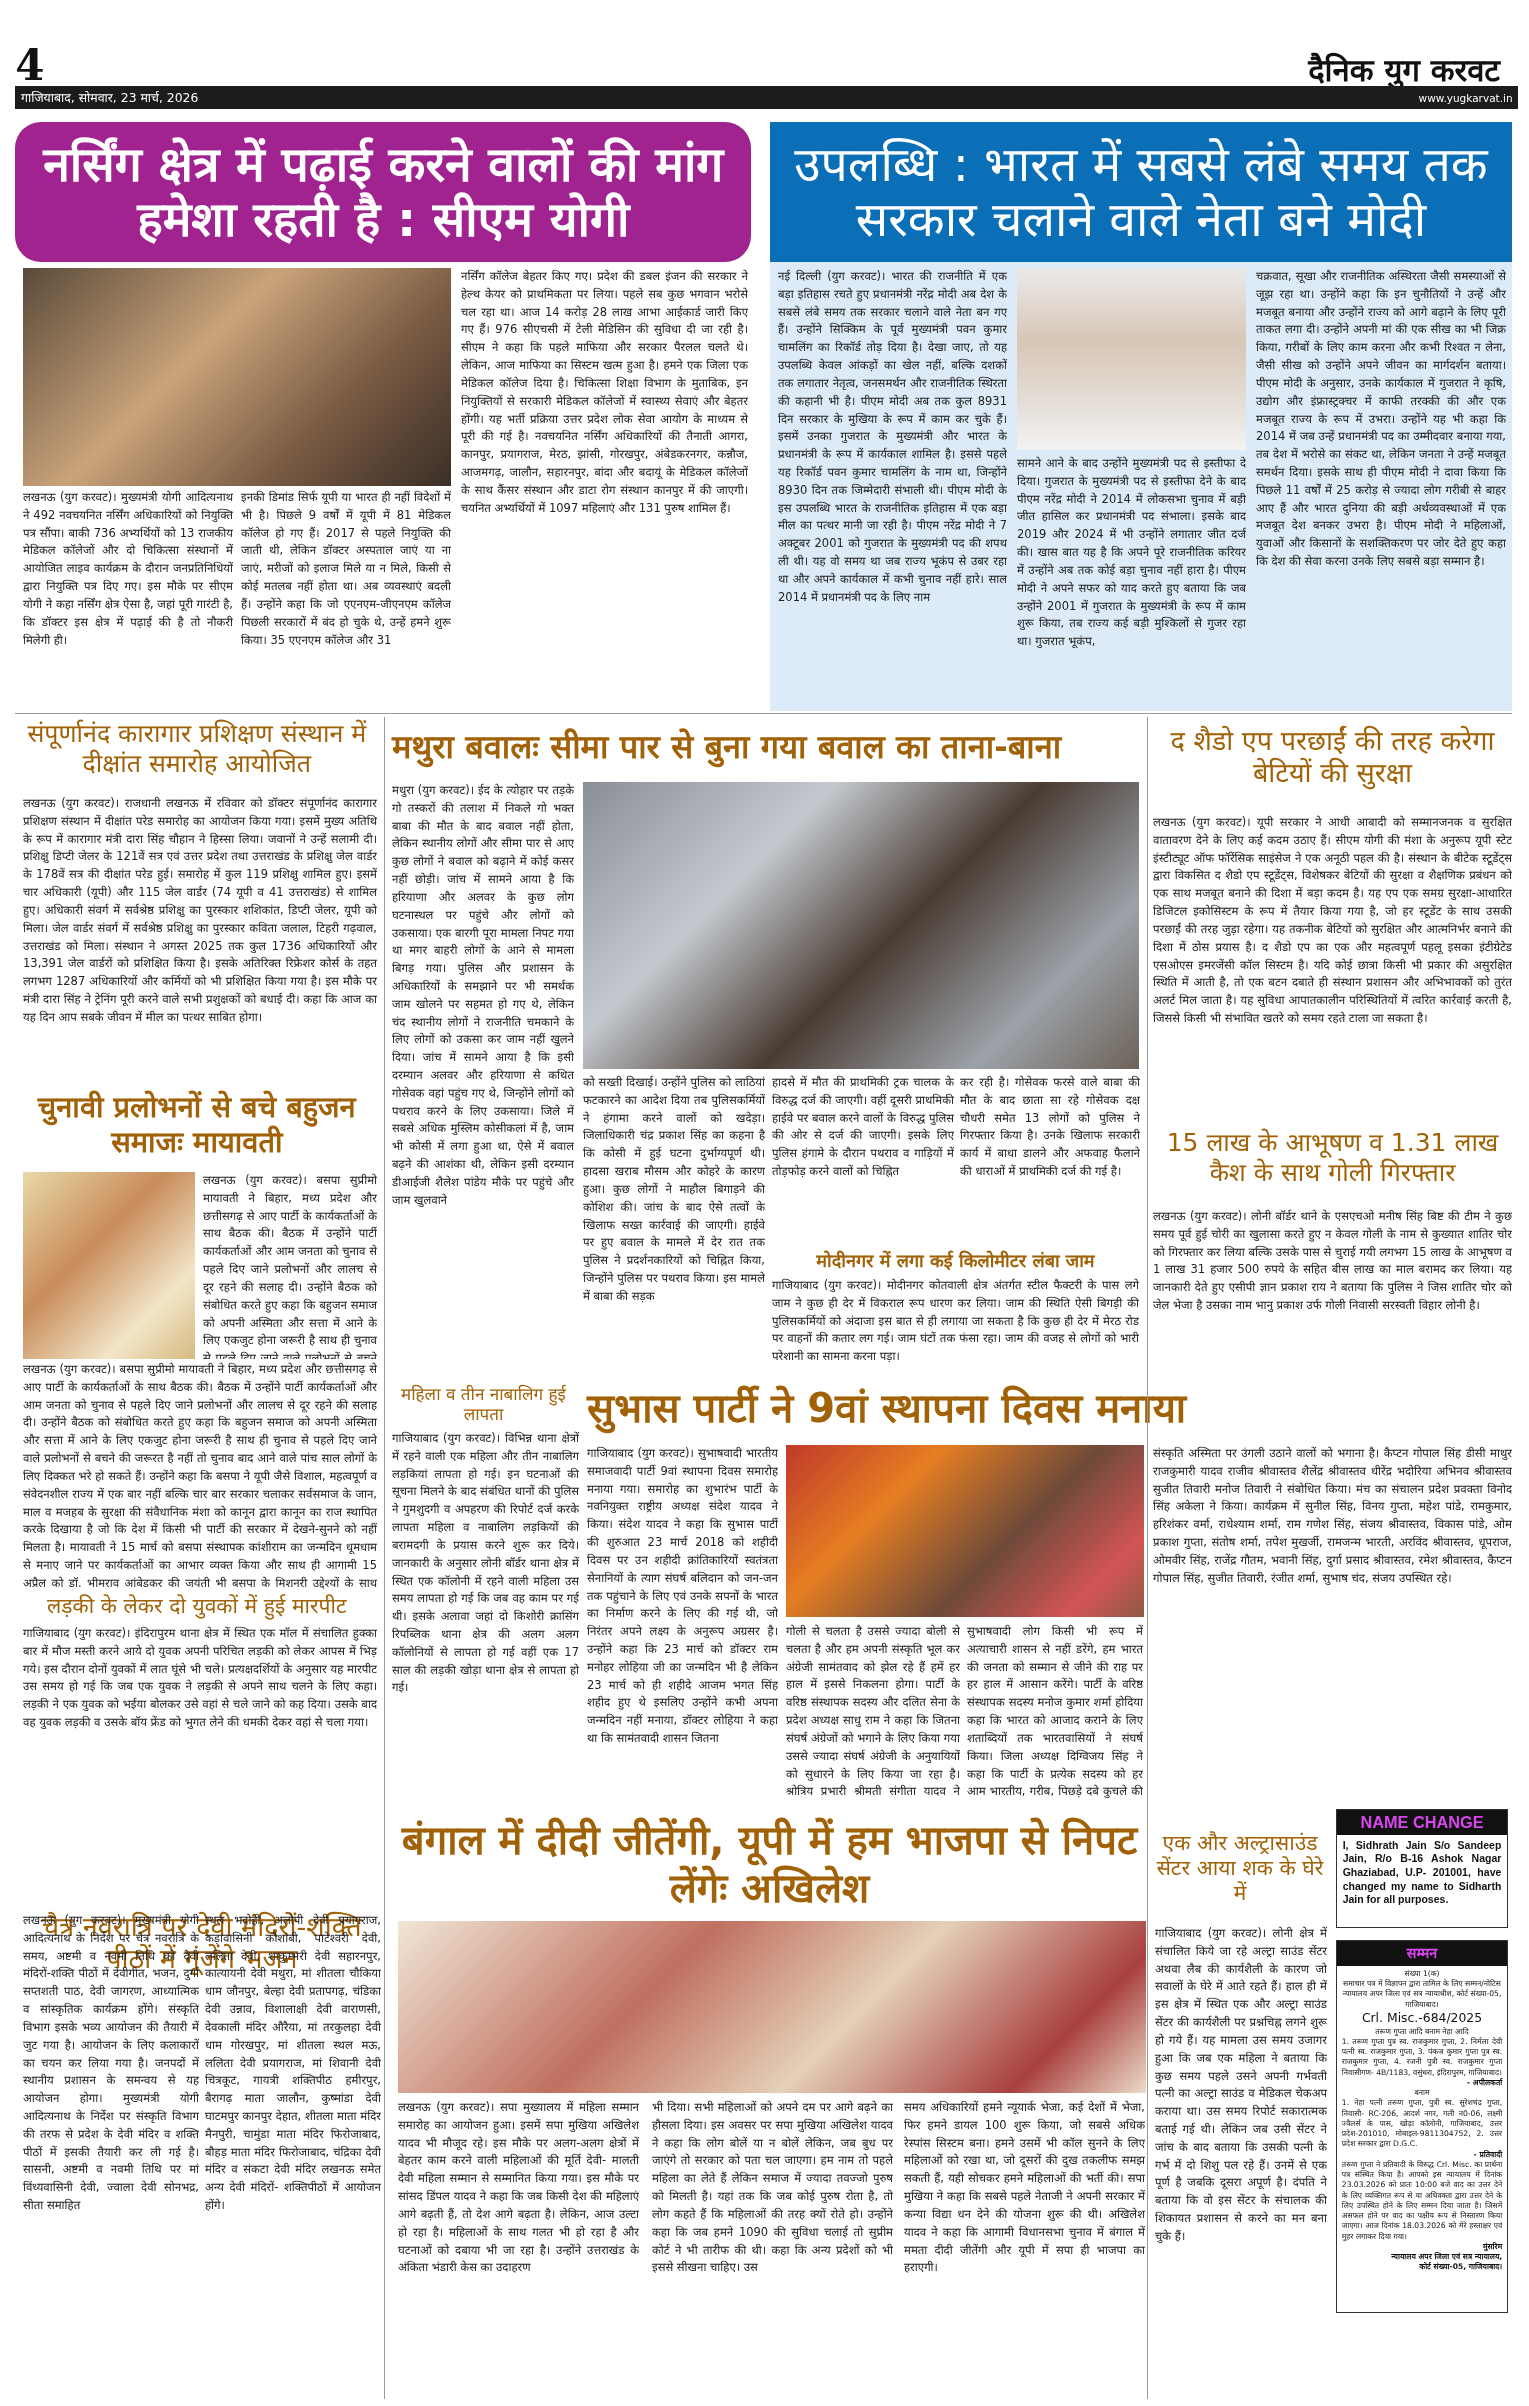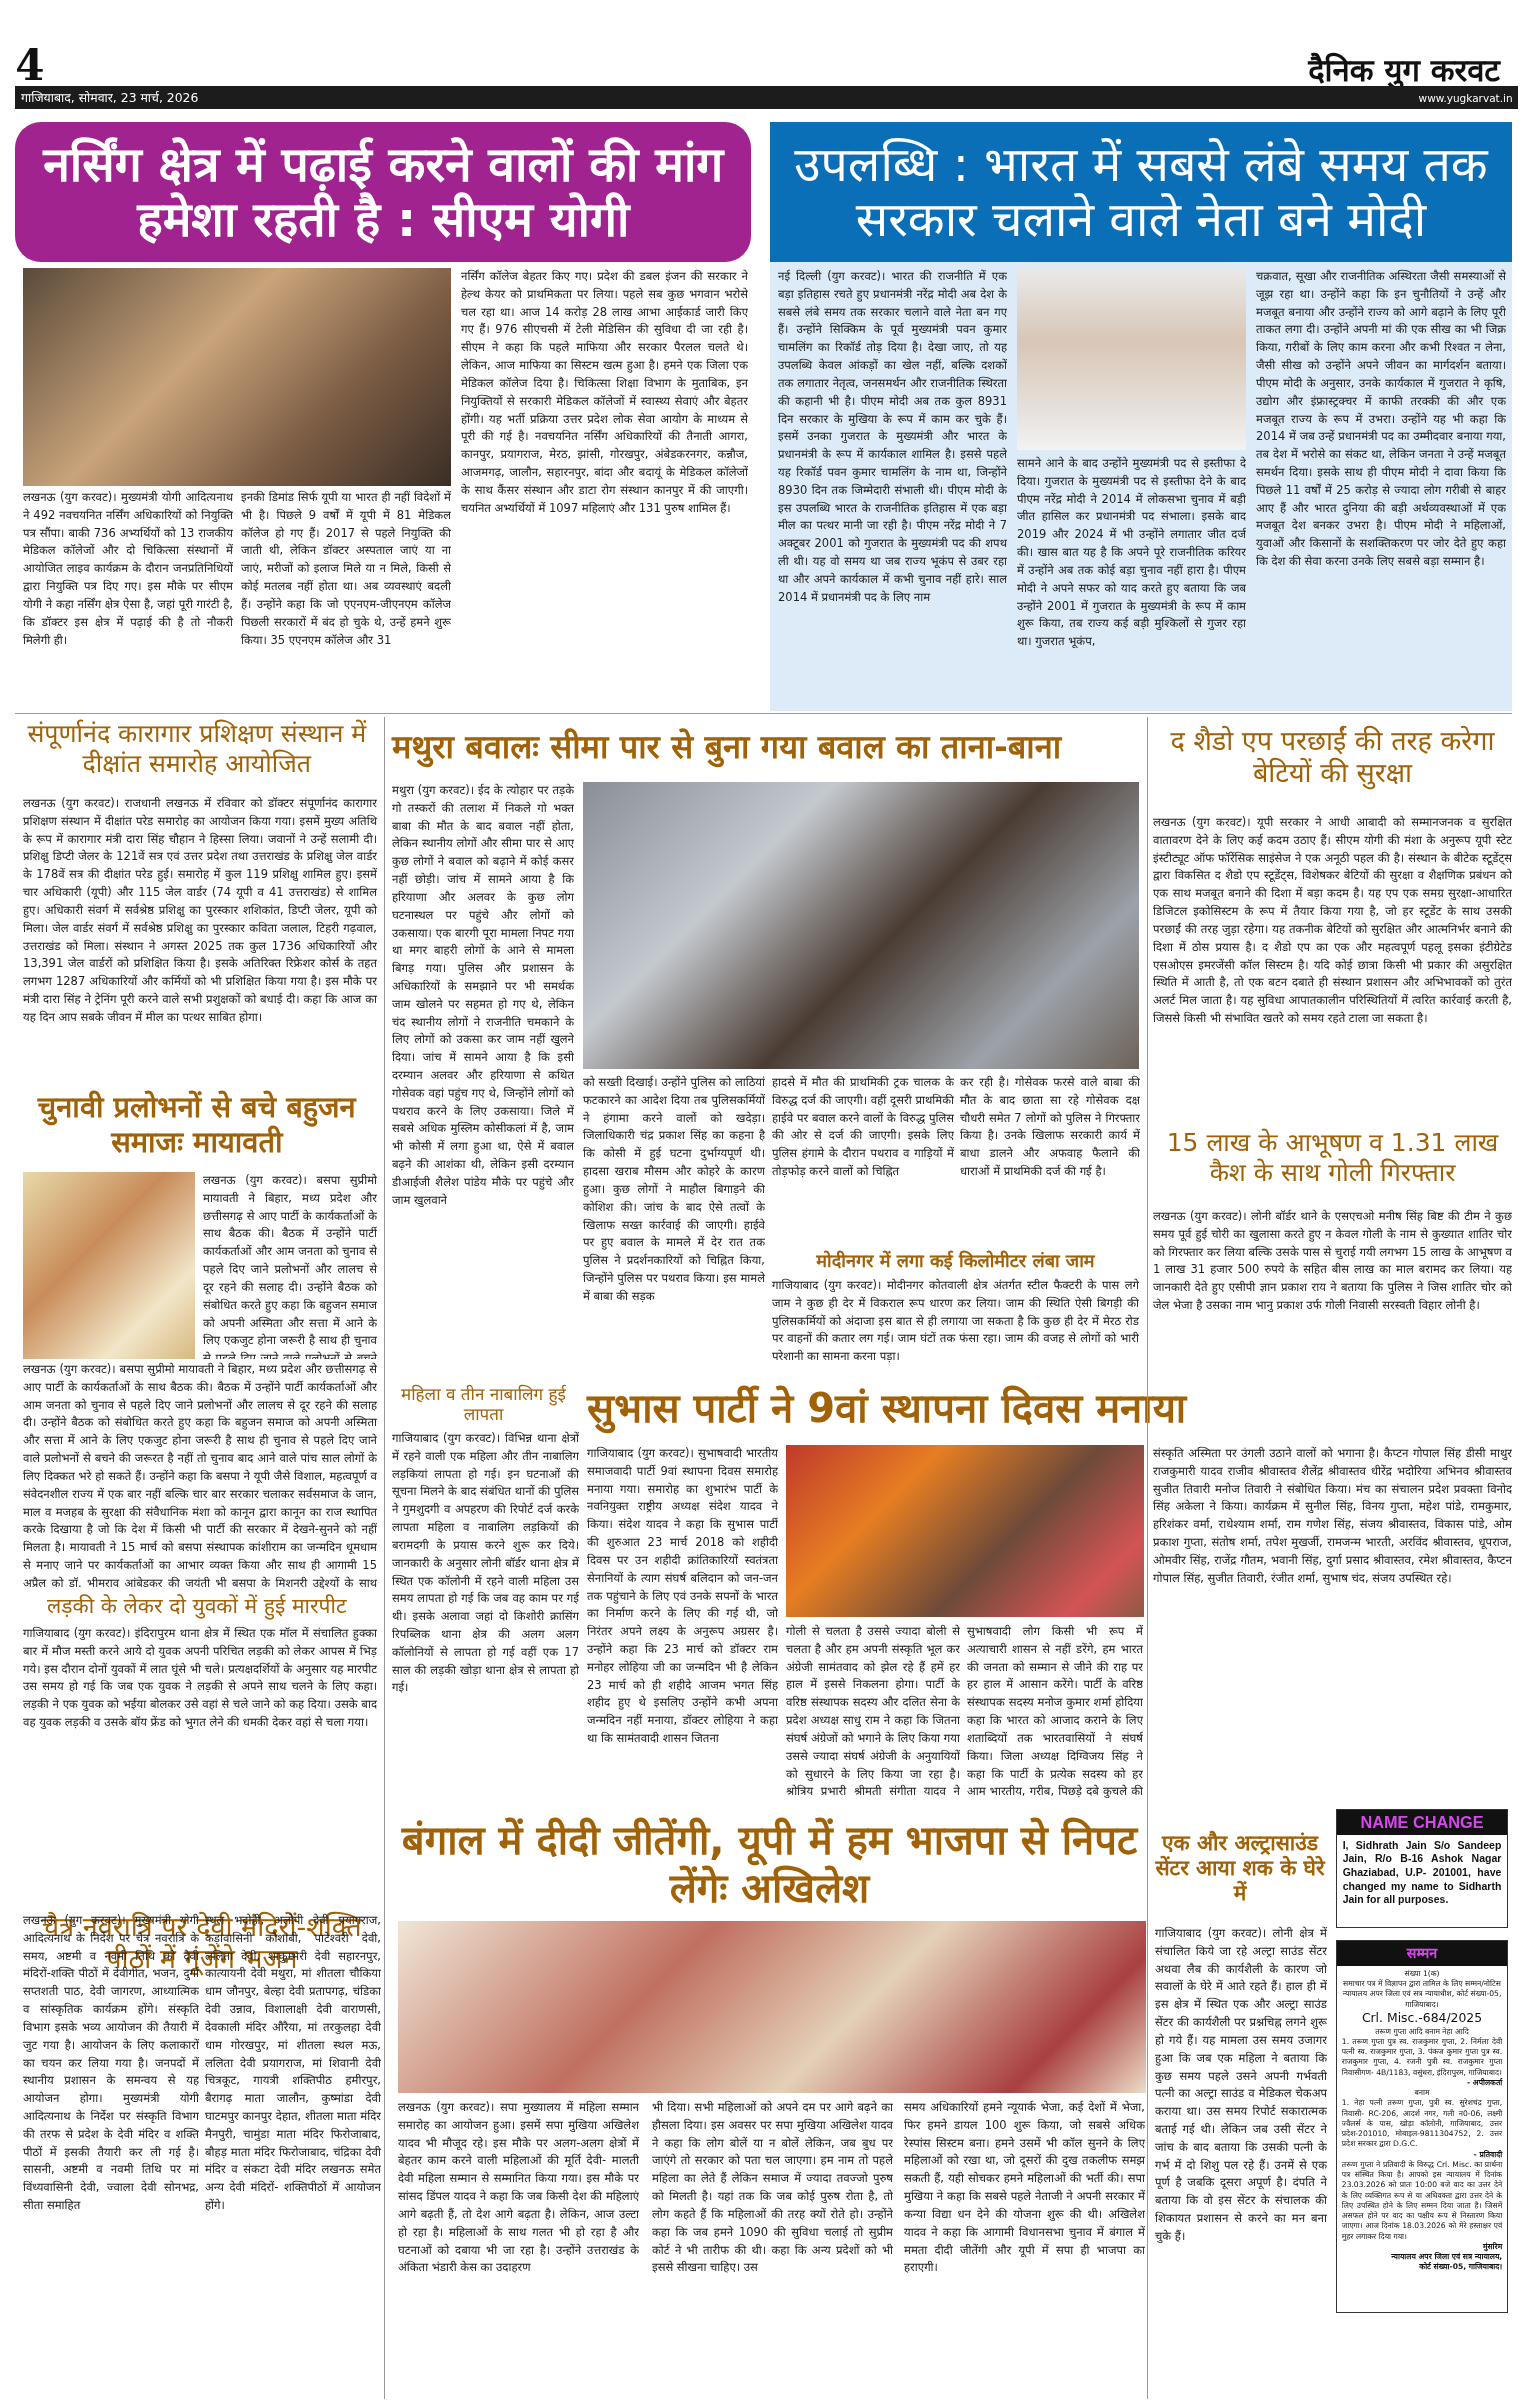--- a/index.html
+++ b/index.html
@@ -48,21 +48,21 @@
 <div class="abs col" style="left:1256px;top:268px;width:250px;height:440px;">चक्रवात, सूखा और राजनीतिक अस्थिरता जैसी समस्याओं से जूझ रहा था। उन्होंने कहा कि इन चुनौतियों ने उन्हें और मजबूत बनाया और उन्होंने राज्य को आगे बढ़ाने के लिए पूरी ताकत लगा दी। उन्होंने अपनी मां की एक सीख का भी जिक्र किया, गरीबों के लिए काम करना और कभी रिश्वत न लेना, जैसी सीख को उन्होंने अपने जीवन का मार्गदर्शन बताया। पीएम मोदी के अनुसार, उनके कार्यकाल में गुजरात ने कृषि, उद्योग और इंफ्रास्ट्रक्चर में काफी तरक्की की और एक मजबूत राज्य के रूप में उभरा। उन्होंने यह भी कहा कि 2014 में जब उन्हें प्रधानमंत्री पद का उम्मीदवार बनाया गया, तब देश में भरोसे का संकट था, लेकिन जनता ने उन्हें मजबूत समर्थन दिया। इसके साथ ही पीएम मोदी ने दावा किया कि पिछले 11 वर्षों में 25 करोड़ से ज्यादा लोग गरीबी से बाहर आए हैं और भारत दुनिया की बड़ी अर्थव्यवस्थाओं में एक मजबूत देश बनकर उभरा है। पीएम मोदी ने महिलाओं, युवाओं और किसानों के सशक्तिकरण पर जोर देते हुए कहा कि देश की सेवा करना उनके लिए सबसे बड़ा सम्मान है।</div>
 
 <div class="abs hl" style="left:15.3px;top:719px;width:363px;font-size:25px;font-weight:normal;">संपूर्णानंद कारागार प्रशिक्षण संस्थान में दीक्षांत समारोह आयोजित</div>
 <div class="abs col" style="left:23px;top:795px;width:354px;height:287px;">लखनऊ (युग करवट)। राजधानी लखनऊ में रविवार को डॉक्टर संपूर्णानंद कारागार प्रशिक्षण संस्थान में दीक्षांत परेड समारोह का आयोजन किया गया। इसमें मुख्य अतिथि के रूप में कारागार मंत्री दारा सिंह चौहान ने हिस्सा लिया। जवानों ने उन्हें सलामी दी। प्रशिक्षु डिप्टी जेलर के 121वें सत्र एवं उत्तर प्रदेश तथा उत्तराखंड के प्रशिक्षु जेल वार्डर के 178वें सत्र की दीक्षांत परेड हुई। समारोह में कुल 119 प्रशिक्षु शामिल हुए। इसमें चार अधिकारी (यूपी) और 115 जेल वार्डर (74 यूपी व 41 उत्तराखंड) से शामिल हुए। अधिकारी संवर्ग में सर्वश्रेष्ठ प्रशिक्षु का पुरस्कार शशिकांत, डिप्टी जेलर, यूपी को मिला। जेल वार्डर संवर्ग में सर्वश्रेष्ठ प्रशिक्षु का पुरस्कार कविता जलाल, टिहरी गढ़वाल, उत्तराखंड को मिला। संस्थान ने अगस्त 2025 तक कुल 1736 अधिकारियों और 13,391 जेल वार्डरों को प्रशिक्षित किया है। इसके अतिरिक्त रिफ्रेशर कोर्स के तहत लगभग 1287 अधिकारियों और कर्मियों को भी प्रशिक्षित किया गया है। इस मौके पर मंत्री दारा सिंह ने ट्रेनिंग पूरी करने वाले सभी प्रशुक्षकों को बधाई दी। कहा कि आज का यह दिन आप सबके जीवन में मील का पत्थर साबित होगा।</div>
 
 <div class="abs hl" style="left:392px;top:728px;width:746px;font-size:32.5px;text-align:left;">मथुरा बवालः सीमा पार से बुना गया बवाल का ताना-बाना</div>
 <div class="abs col" style="left:392px;top:782px;width:182px;height:589px;">मथुरा (युग करवट)। ईद के त्योहार पर तड़के गो तस्करों की तलाश में निकले गो भक्त बाबा की मौत के बाद बवाल नहीं होता, लेकिन स्थानीय लोगों और सीमा पार से आए कुछ लोगों ने बवाल को बढ़ाने में कोई कसर नहीं छोड़ी। जांच में सामने आया है कि हरियाणा और अलवर के कुछ लोग घटनास्थल पर पहुंचे और लोगों को उकसाया। एक बारगी पूरा मामला निपट गया था मगर बाहरी लोगों के आने से मामला बिगड़ गया। पुलिस और प्रशासन के अधिकारियों के समझाने पर भी समर्थक जाम खोलने पर सहमत हो गए थे, लेकिन चंद स्थानीय लोगों ने राजनीति चमकाने के लिए लोगों को उकसा कर जाम नहीं खुलने दिया। जांच में सामने आया है कि इसी दरम्यान अलवर और हरियाणा से कथित गोसेवक वहां पहुंच गए थे, जिन्होंने लोगों को पथराव करने के लिए उकसाया। जिले में सबसे अधिक मुस्लिम कोसीकलां में है, जाम भी कोसी में लगा हुआ था, ऐसे में बवाल बढ़ने की आशंका थी, लेकिन इसी दरम्यान डीआईजी शैलेश पांडेय मौके पर पहुंचे और जाम खुलवाने</div>
 <div class="abs photo-mathura" style="left:583px;top:782px;width:556px;height:287px;"></div>
 <div class="abs col" style="left:583px;top:1074px;width:182px;height:296px;">को सख्ती दिखाई। उन्होंने पुलिस को लाठियां फटकारने का आदेश दिया तब पुलिसकर्मियों ने हंगामा करने वालों को खदेड़ा। जिलाधिकारी चंद्र प्रकाश सिंह का कहना है कि कोसी में हुई घटना दुर्भाग्यपूर्ण थी। हादसा खराब मौसम और कोहरे के कारण हुआ। कुछ लोगों ने माहौल बिगाड़ने की कोशिश की। जांच के बाद ऐसे तत्वों के खिलाफ सख्त कार्रवाई की जाएगी। हाईवे पर हुए बवाल के मामले में देर रात तक पुलिस ने प्रदर्शनकारियों को चिह्नित किया, जिन्होंने पुलिस पर पथराव किया। इस मामले में बाबा की सड़क</div>
 <div class="abs col" style="left:772px;top:1074px;width:182px;height:172px;">हादसे में मौत की प्राथमिकी ट्रक चालक के विरुद्ध दर्ज की जाएगी। वहीं दूसरी प्राथमिकी हाईवे पर बवाल करने वालों के विरुद्ध पुलिस की ओर से दर्ज की जाएगी। इसके लिए पुलिस हंगामे के दौरान पथराव व गाड़ियों में तोड़फोड़ करने वालों को चिह्नित</div>
-<div class="abs col" style="left:960px;top:1074px;width:180px;height:172px;">कर रही है। गोसेवक फरसे वाले बाबा की मौत के बाद छाता सा रहे गोसेवक दक्ष चौधरी समेत 7 लोगों को पुलिस ने गिरफ्तार किया है। उनके खिलाफ सरकारी कार्य में बाधा डालने और अफवाह फैलाने की धाराओं में प्राथमिकी दर्ज की गई है।</div>
+<div class="abs col" style="left:960px;top:1074px;width:180px;height:172px;">कर रही है। गोसेवक फरसे वाले बाबा की मौत के बाद छाता सा रहे गोसेवक दक्ष चौधरी समेत 13 लोगों को पुलिस ने गिरफ्तार किया है। उनके खिलाफ सरकारी कार्य में बाधा डालने और अफवाह फैलाने की धाराओं में प्राथमिकी दर्ज की गई है।</div>
 
 <div class="abs hl" style="left:772px;top:1250px;width:367px;font-size:18px;">मोदीनगर में लगा कई किलोमीटर लंबा जाम</div>
 <div class="abs col" style="left:772px;top:1277px;width:367px;height:96px;">गाजियाबाद (युग करवट)। मोदीनगर कोतवाली क्षेत्र अंतर्गत स्टील फैक्टरी के पास लगे जाम ने कुछ ही देर में विकराल रूप धारण कर लिया। जाम की स्थिति ऐसी बिगड़ी की पुलिसकर्मियों को अंदाजा इस बात से ही लगाया जा सकता है कि कुछ ही देर में मेरठ रोड पर वाहनों की कतार लग गई। जाम घंटों तक फंसा रहा। जाम की वजह से लोगों को भारी परेशानी का सामना करना पड़ा।</div>
 
 <div class="abs hl" style="left:1151px;top:725px;width:363px;font-size:27px;font-weight:normal;">द शैडो एप परछाईं की तरह करेगा बेटियों की सुरक्षा</div>
 <div class="abs col" style="left:1153px;top:814px;width:359px;height:306px;">लखनऊ (युग करवट)। यूपी सरकार ने आधी आबादी को सम्मानजनक व सुरक्षित वातावरण देने के लिए कई कदम उठाए हैं। सीएम योगी की मंशा के अनुरूप यूपी स्टेट इंस्टीट्यूट ऑफ फॉरेंसिक साइंसेज ने एक अनूठी पहल की है। संस्थान के बीटेक स्टूडेंट्स द्वारा विकसित द शैडो एप स्टूडेंट्स, विशेषकर बेटियों की सुरक्षा व शैक्षणिक प्रबंधन को एक साथ मजबूत बनाने की दिशा में बड़ा कदम है। यह एप एक समग्र सुरक्षा-आधारित डिजिटल इकोसिस्टम के रूप में तैयार किया गया है, जो हर स्टूडेंट के साथ उसकी परछाईं की तरह जुड़ा रहेगा। यह तकनीक बेटियों को सुरक्षित और आत्मनिर्भर बनाने की दिशा में ठोस प्रयास है। द शैडो एप का एक और महत्वपूर्ण पहलू इसका इंटीग्रेटेड एसओएस इमरजेंसी कॉल सिस्टम है। यदि कोई छात्रा किसी भी प्रकार की असुरक्षित स्थिति में आती है, तो एक बटन दबाते ही संस्थान प्रशासन और अभिभावकों को तुरंत अलर्ट मिल जाता है। यह सुविधा आपातकालीन परिस्थितियों में त्वरित कार्रवाई करती है, जिससे किसी भी संभावित खतरे को समय रहते टाला जा सकता है।</div>
 
 <div class="abs hl" style="left:1151px;top:1128px;width:363px;font-size:25px;font-weight:normal;">15 लाख के आभूषण व 1.31 लाख कैश के साथ गोली गिरफ्तार</div>
 <div class="abs col" style="left:1153px;top:1208px;width:359px;height:172px;">लखनऊ (युग करवट)। लोनी बॉर्डर थाने के एसएचओ मनीष सिंह बिष्ट की टीम ने कुछ समय पूर्व हुई चोरी का खुलासा करते हुए न केवल गोली के नाम से कुख्यात शातिर चोर को गिरफ्तार कर लिया बल्कि उसके पास से चुराई गयी लगभग 15 लाख के आभूषण व 1 लाख 31 हजार 500 रुपये के सहित बीस लाख का माल बरामद कर लिया। यह जानकारी देते हुए एसीपी ज्ञान प्रकाश राय ने बताया कि पुलिस ने जिस शातिर चोर को जेल भेजा है उसका नाम भानु प्रकाश उर्फ गोली निवासी सरस्वती विहार लोनी है।</div>
 
@@ -87,21 +87,21 @@
 <div class="abs hl" style="left:15.3px;top:1911px;width:373px;font-size:27px;font-weight:normal;">चैत्र नवरात्रि पर देवी मंदिरों-शक्ति पीठों में गूंजेंगे भजन</div>
 <div class="abs col" style="left:23px;top:1912px;width:176px;height:478px;">लखनऊ (युग करवट)। मुख्यमंत्री योगी आदित्यनाथ के निर्देश पर चैत्र नवरात्रि के समय, अष्टमी व नवमी तिथि को देवी मंदिरों-शक्ति पीठों में देवीगीत, भजन, दुर्गा सप्तशती पाठ, देवी जागरण, आध्यात्मिक व सांस्कृतिक कार्यक्रम होंगे। संस्कृति विभाग इसके भव्य आयोजन की तैयारी में जुट गया है। आयोजन के लिए कलाकारों का चयन कर लिया गया है। जनपदों में स्थानीय प्रशासन के समन्वय से यह आयोजन होगा। मुख्यमंत्री योगी आदित्यनाथ के निर्देश पर संस्कृति विभाग की तरफ से प्रदेश के देवी मंदिर व शक्ति पीठों में इसकी तैयारी कर ली गई है। सासनी, अष्टमी व नवमी तिथि पर मां विंध्यवासिनी देवी, ज्वाला देवी सोनभद्र, सीता समाहित</div>
 <div class="abs col" style="left:205px;top:1912px;width:176px;height:478px;">स्थल भदोही, अलोपी देवी प्रयागराज, कड़ावासिनी कौशांबी, पाटेश्वरी देवी, ललिता देवी, शाकुम्भरी देवी सहारनपुर, कात्यायनी देवी मथुरा, मां शीतला चौकिया धाम जौनपुर, बेल्हा देवी प्रतापगढ़, चंडिका देवी उन्नाव, विशालाक्षी देवी वाराणसी, देवकाली मंदिर औरैया, मां तरकुलहा देवी धाम गोरखपुर, मां शीतला स्थल मऊ, ललिता देवी प्रयागराज, मां शिवानी देवी चित्रकूट, गायत्री शक्तिपीठ हमीरपुर, बैरागढ़ माता जालौन, कुष्मांडा देवी घाटमपुर कानपुर देहात, शीतला माता मंदिर मैनपुरी, चामुंडा माता मंदिर फिरोजाबाद, बौहड़ माता मंदिर फिरोजाबाद, चंद्रिका देवी मंदिर व संकटा देवी मंदिर लखनऊ समेत अन्य देवी मंदिरों- शक्तिपीठों में आयोजन होंगे।</div>
 
 <div class="abs hl" style="left:392px;top:1816px;width:755px;font-size:40px;">बंगाल में दीदी जीतेंगी, यूपी में हम भाजपा से निपट लेंगेः अखिलेश</div>
 <div class="abs photo-akhilesh" style="left:398px;top:1921px;width:748px;height:172px;"></div>
 <div class="abs col" style="left:398px;top:2099px;width:241px;height:287px;">लखनऊ (युग करवट)। सपा मुख्यालय में महिला सम्मान समारोह का आयोजन हुआ। इसमें सपा मुखिया अखिलेश यादव भी मौजूद रहे। इस मौके पर अलग-अलग क्षेत्रों में बेहतर काम करने वाली महिलाओं की मूर्ति देवी- मालती देवी महिला सम्मान से सम्मानित किया गया। इस मौके पर सांसद डिंपल यादव ने कहा कि जब किसी देश की महिलाएं आगे बढ़ती हैं, तो देश आगे बढ़ता है। लेकिन, आज उल्टा हो रहा है। महिलाओं के साथ गलत भी हो रहा है और घटनाओं को दबाया भी जा रहा है। उन्होंने उत्तराखंड के अंकिता भंडारी केस का उदाहरण</div>
 <div class="abs col" style="left:652px;top:2099px;width:241px;height:287px;">भी दिया। सभी महिलाओं को अपने दम पर आगे बढ़ने का हौसला दिया। इस अवसर पर सपा मुखिया अखिलेश यादव ने कहा कि लोग बोलें या न बोलें लेकिन, जब बुध पर जाएंगे तो सरकार को पता चल जाएगा। हम नाम तो पहले महिला का लेते हैं लेकिन समाज में ज्यादा तवज्जो पुरुष को मिलती है। यहां तक कि जब कोई पुरुष रोता है, तो लोग कहते हैं कि महिलाओं की तरह क्यों रोते हो। उन्होंने कहा कि जब हमने 1090 की सुविधा चलाई तो सुप्रीम कोर्ट ने भी तारीफ की थी। कहा कि अन्य प्रदेशों को भी इससे सीखना चाहिए। उस</div>
 <div class="abs col" style="left:904px;top:2099px;width:241px;height:287px;">समय अधिकारियों हमने न्यूयार्क भेजा, कई देशों में भेजा, फिर हमने डायल 100 शुरू किया, जो सबसे अधिक रेस्पांस सिस्टम बना। हमने उसमें भी कॉल सुनने के लिए महिलाओं को रखा था, जो दूसरों की दुख तकलीफ समझ सकती हैं, यही सोचकर हमने महिलाओं की भर्ती की। सपा मुखिया ने कहा कि सबसे पहले नेताजी ने अपनी सरकार में कन्या विद्या धन देने की योजना शुरू की थी। अखिलेश यादव ने कहा कि आगामी विधानसभा चुनाव में बंगाल में ममता दीदी जीतेंगी और यूपी में सपा ही भाजपा का हराएगी।</div>
 
-<div class="abs hl" style="left:1153px;top:1831px;width:174px;font-size:21px;font-weight:bold;">एक और अल्ट्रासाउंड सेंटर आया शक के घेरे में</div>
+<div class="abs hl" style="left:1153px;top:1831px;width:174px;font-size:21px;font-weight:normal;">एक और अल्ट्रासाउंड सेंटर आया शक के घेरे में</div>
 <div class="abs col" style="left:1155px;top:1925px;width:172px;height:465px;">गाजियाबाद (युग करवट)। लोनी क्षेत्र में संचालित किये जा रहे अल्ट्रा साउंड सेंटर अथवा लैब की कार्यशैली के कारण जो सवालों के घेरे में आते रहते हैं। हाल ही में इस क्षेत्र में स्थित एक और अल्ट्रा साउंड सेंटर की कार्यशैली पर प्रश्नचिह्न लगने शुरू हो गये हैं। यह मामला उस समय उजागर हुआ कि जब एक महिला ने बताया कि कुछ समय पहले उसने अपनी गर्भवती पत्नी का अल्ट्रा साउंड व मेडिकल चेकअप कराया था। उस समय रिपोर्ट सकारात्मक बताई गई थी। लेकिन जब उसी सेंटर ने जांच के बाद बताया कि उसकी पत्नी के गर्भ में दो शिशु पल रहे हैं। उनमें से एक पूर्ण है जबकि दूसरा अपूर्ण है। दंपति ने बताया कि वो इस सेंटर के संचालक की शिकायत प्रशासन से करने का मन बना चुके हैं।</div>
 
 <div class="abs notice" style="left:1336px;top:1809px;width:172px;height:119px;">
   <div class="notice-head" style="font-family:'Liberation Sans',sans-serif;font-size:16.3px;padding:2.9px 0;">NAME CHANGE</div>
   <div style="font-family:'Liberation Sans',sans-serif;font-weight:bold;font-size:10.5px;line-height:1.3;padding:3.8px 5.7px;text-align:justify;">I, Sidhrath Jain S/o Sandeep Jain, R/o B-16 Ashok Nagar Ghaziabad, U.P- 201001, have changed my name to Sidharth Jain for all purposes.</div>
 </div>
 
 <div class="abs notice" style="left:1336px;top:1940px;width:172px;height:373px;font-size:7.6px;line-height:1.35;overflow:hidden;">
   <div class="notice-head" style="font-size:14.3px;padding:2.9px 0;">सम्मन</div>
   <div style="padding:2.9px 4.8px;text-align:center;">

